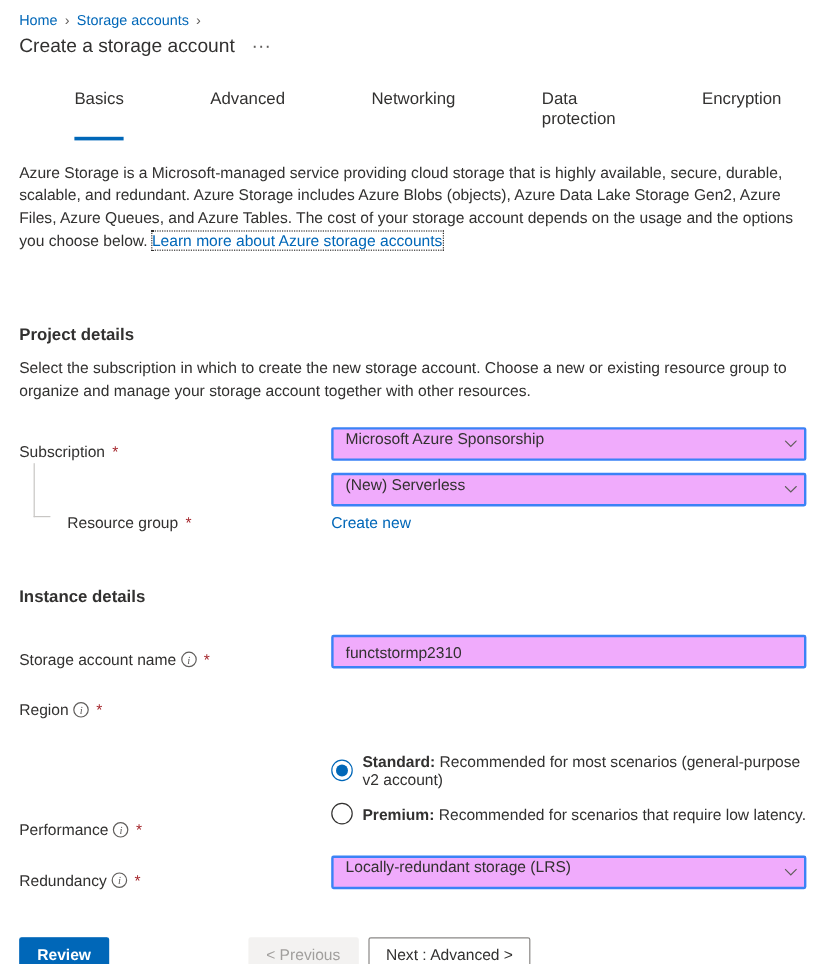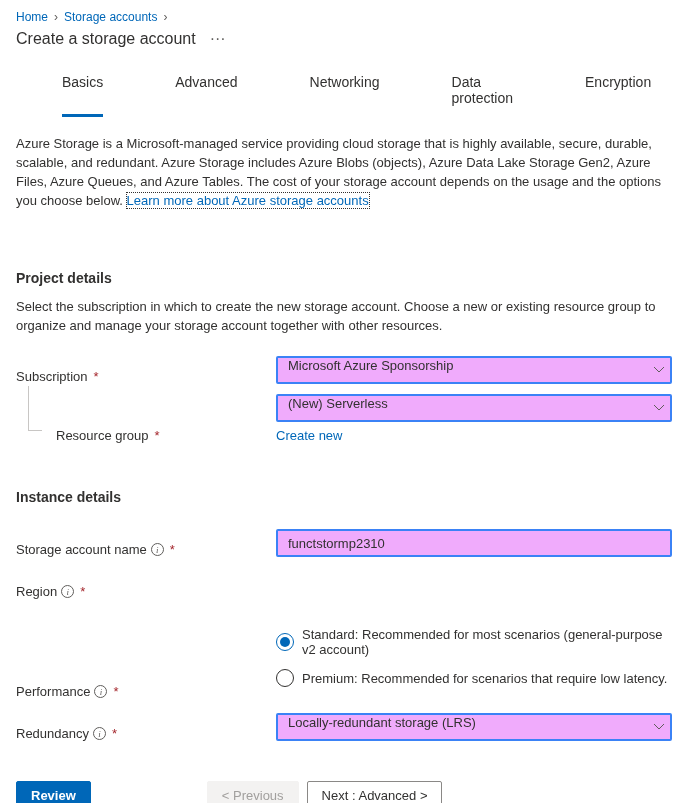--- a/index.html
+++ b/index.html
@@ -146,21 +146,21 @@
       justify-content: center;
       flex-shrink: 0;
     }
     .radio-circle.checked { border-color: #0067b8; }
     .radio-circle.checked::after {
       content: "";
       width: 10px; height: 10px;
       border-radius: 50%;
       background: #0067b8;
     }
-    .radio-label b { font-weight: 400; }
+    .radio-label b { font-weight: 700; }
     .section-gap { height: 36px; }
     .footer-bar {
       display: flex;
       gap: 8px;
       align-items: center;
       margin-top: 40px;
     }
     .btn {
       height: 28px;
       padding: 0 14px;

